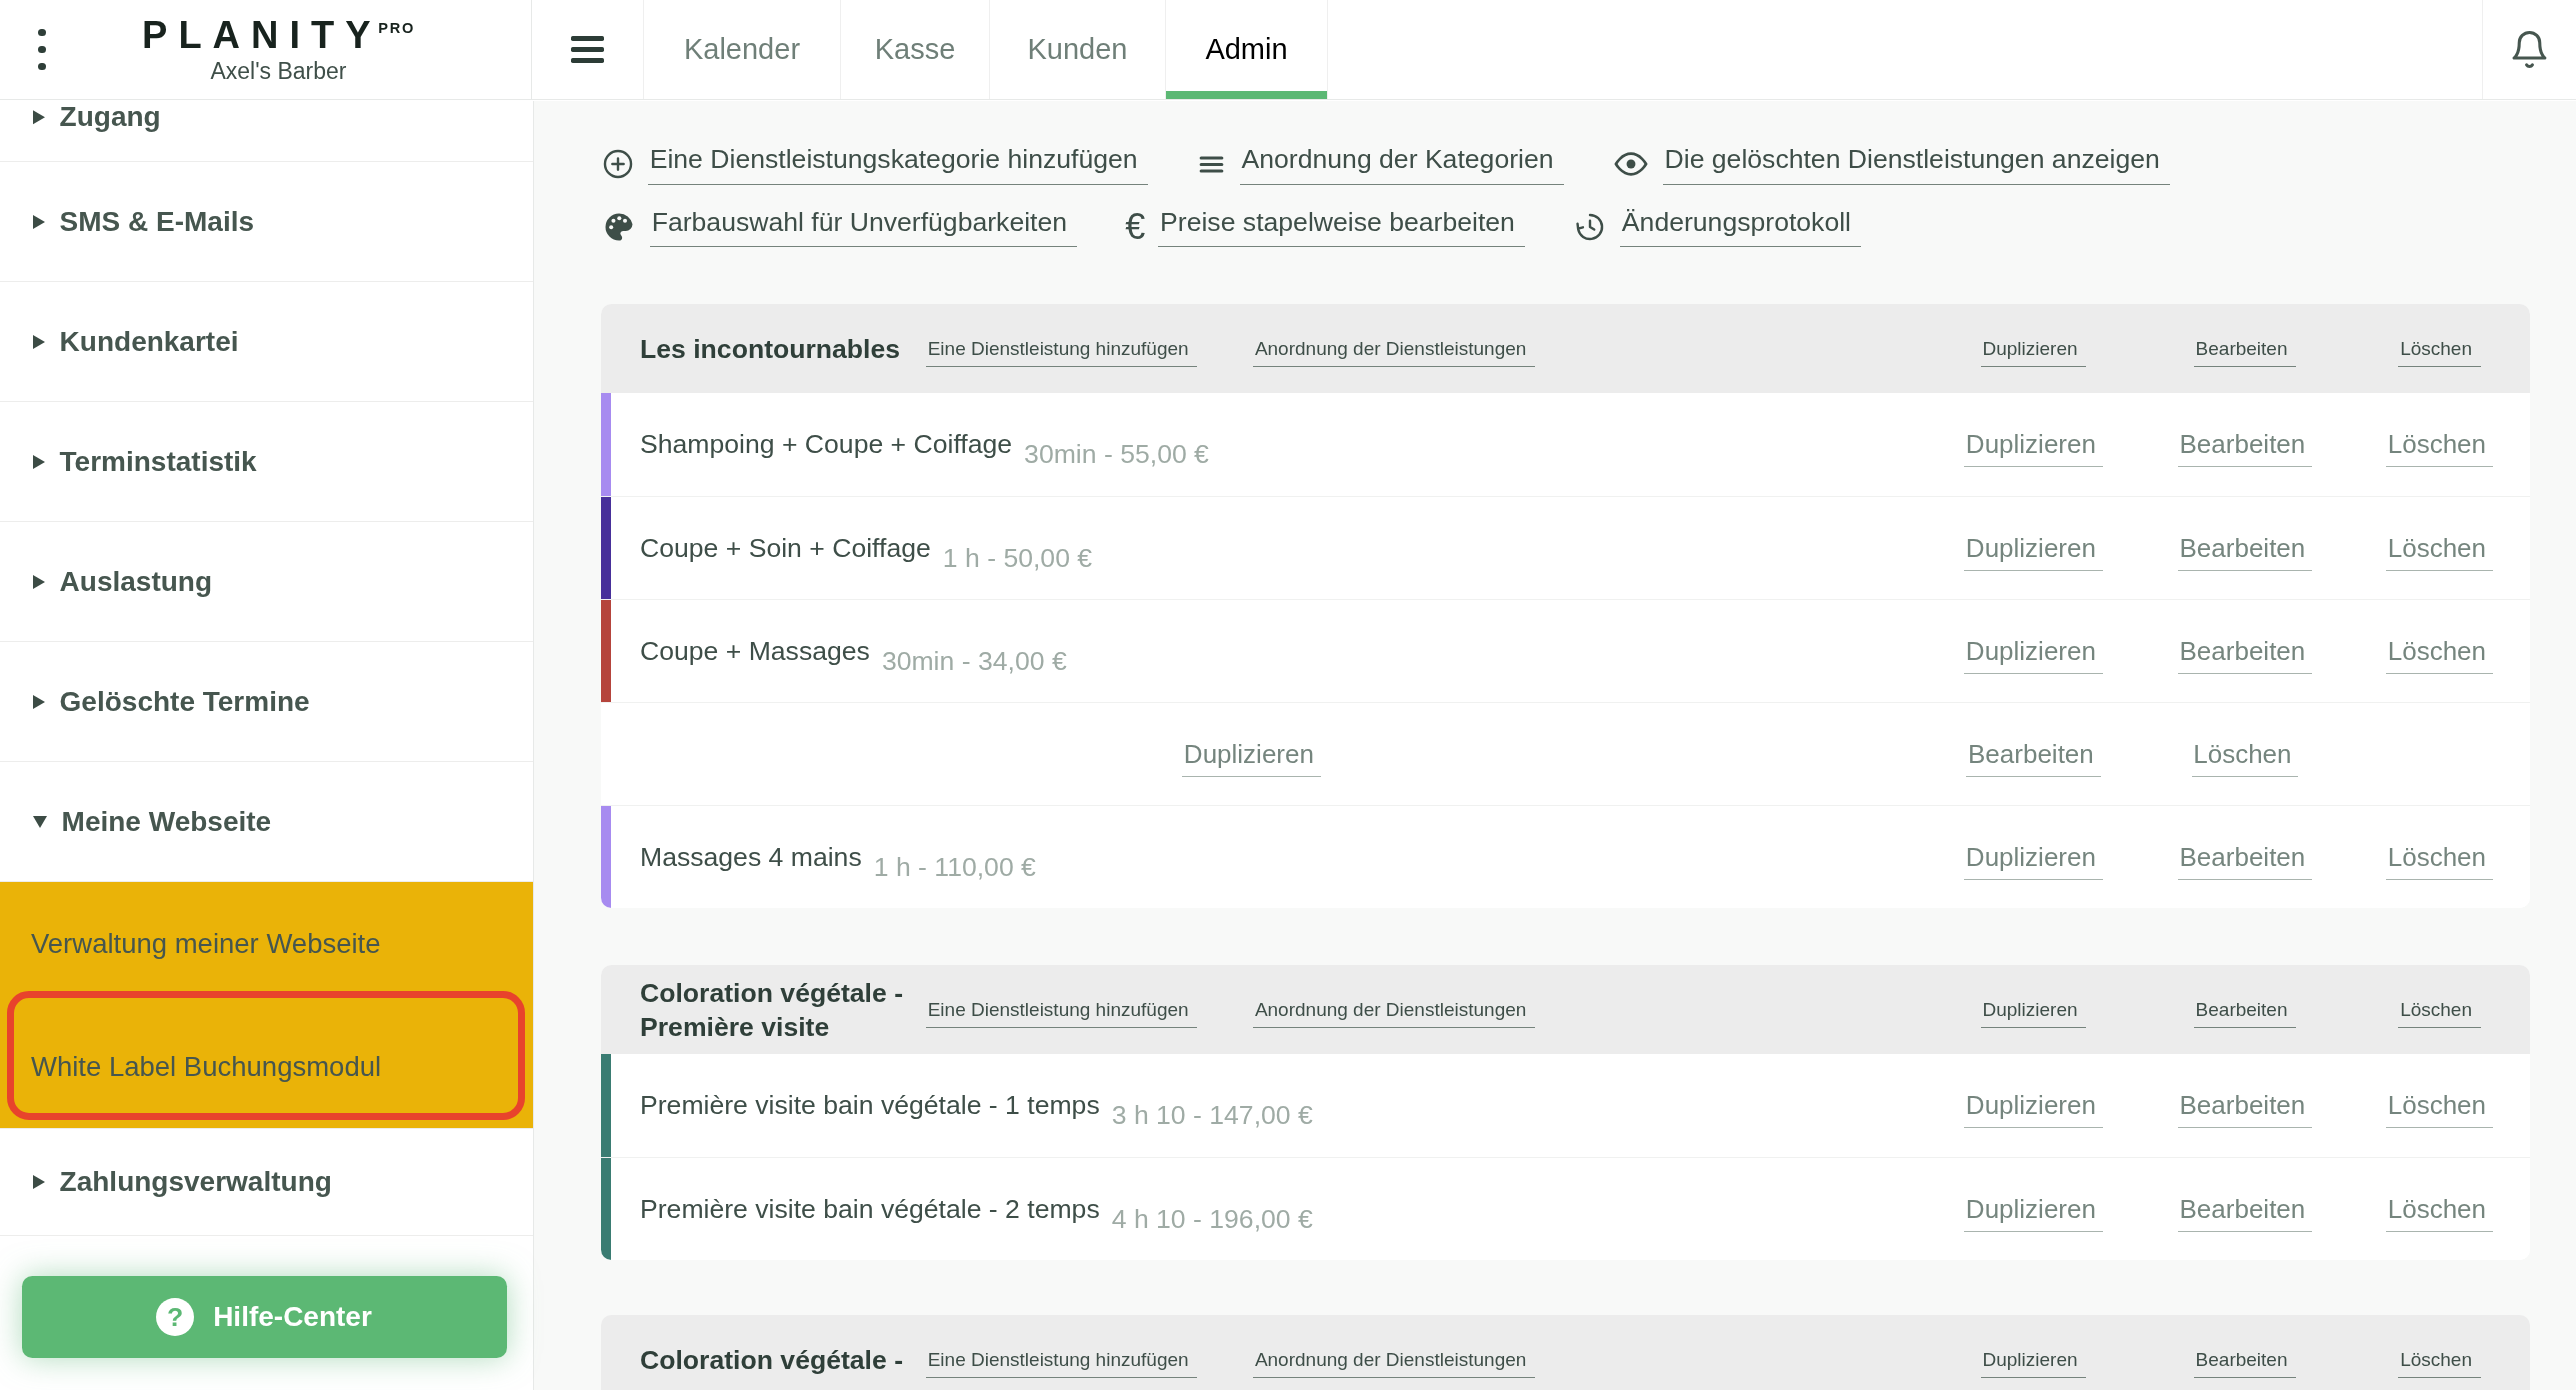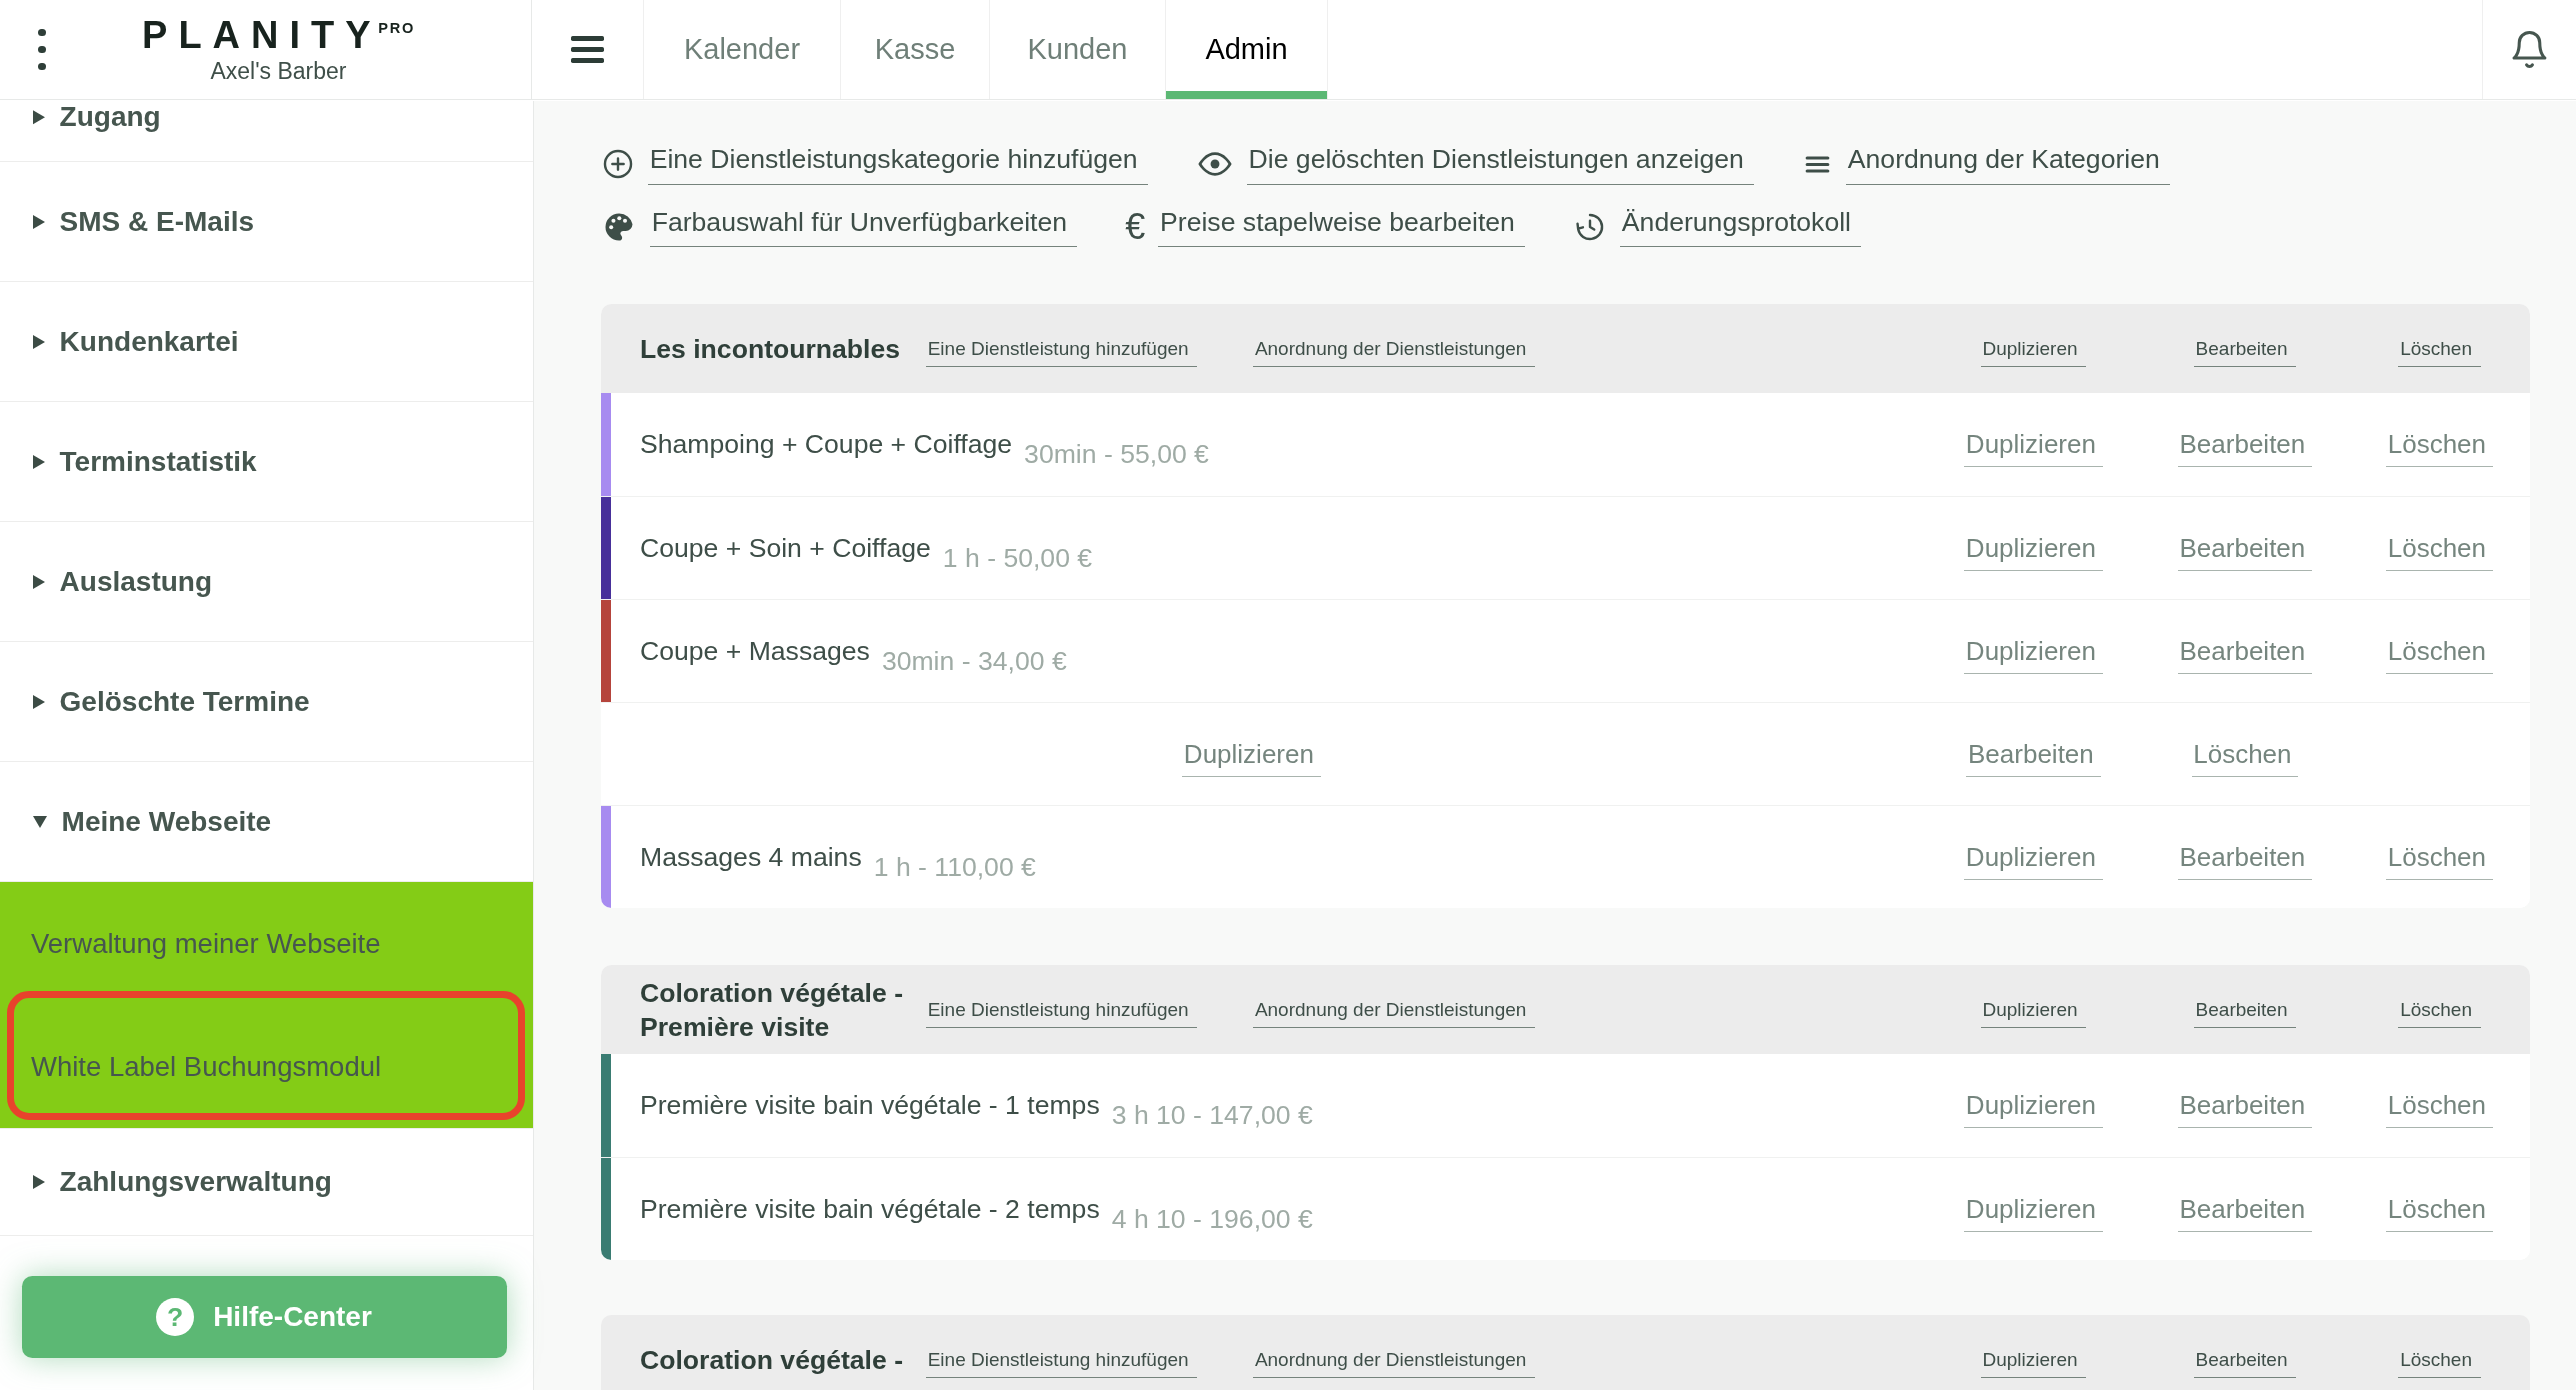--- a/index.html
+++ b/index.html
@@ -35,21 +35,21 @@
 
   
   .sidebar { position:absolute; top:101px; left:0; bottom:0; width:534px; background:#fff;
              border-right:1.7px solid #e7e9e8; z-index:4; }
   .side-item { height:120px; border-bottom:1.7px solid #ededec; display:flex; align-items:center;
                padding-left:33px; gap:14.6px; font-size:28px; font-weight:600; color:#46564f; cursor:pointer; }
   .side-item.clip { height:61px; overflow:hidden; }
   .side-item.clip .lbl, .side-item.clip .tri { transform:translateY(-13.7px); }
   .tri-r { width:0; height:0; border-left:12px solid #3c4c45; border-top:7.7px solid transparent; border-bottom:7.7px solid transparent; flex:0 0 auto; }
   .tri-d { width:0; height:0; border-top:12px solid #3c4c45; border-left:7.7px solid transparent; border-right:7.7px solid transparent; flex:0 0 auto; }
-  .side-sub { background:#84cc16; border-bottom:1.7px solid #ededec; }
+  .side-sub { background:#eab308; border-bottom:1.7px solid #ededec; }
   .side-subitem { height:123px; display:flex; align-items:center; padding-left:31px;
                   font-size:27.5px; font-weight:400; color:#46564f; cursor:pointer; }
   .side-item.pay { height:107px; }
   .annotation { position:absolute; left:6.9px; top:890px; width:518px; height:129px;
                 border:7.7px solid #e8432c; border-radius:22px; pointer-events:none; z-index:6; }
   .help-btn { position:absolute; left:21.5px; top:1175px; width:485px; height:82px; border-radius:10.3px;
               background:#5cb874; box-shadow:0 0 31px rgba(112,190,134,.55); border:none; cursor:pointer;
               display:flex; align-items:center; justify-content:center; gap:19px; }
   .help-q { width:38px; height:38px; border-radius:50%; background:#fff; color:#5cb874;
             font-size:26.6px; font-weight:700; display:flex; align-items:center; justify-content:center; }
@@ -181,34 +181,34 @@
         <span class="ic">
           <svg class="ico" width="34" height="34" viewBox="0 0 24 24" fill="none" stroke="currentColor" stroke-width="1.7" stroke-linecap="round">
             <circle cx="12" cy="12" r="9.2"></circle>
               <path d="M12 8v8M8 12h8"></path>
           </svg>
         </span>
         <span class="txt">Eine Dienstleistungskategorie hinzufügen</span>
       </a>
       <a class="act">
         <span class="ic">
+          <svg class="ico" width="31" height="31" viewBox="0 0 24 24" fill="none" stroke="currentColor" stroke-width="2.4" stroke-linecap="round">
+            <path d="M4 7h16M4 12h16M4 17h16"></path>
+          </svg>
+        </span>
+        <span class="txt">Anordnung der Kategorien</span>
+      </a>
+      <a class="act">
+        <span class="ic">
           <svg class="ico" width="38" height="38" viewBox="0 0 24 24" fill="none" stroke="currentColor" stroke-width="1.7">
             <path d="M2.5 12S6 5.5 12 5.5 21.5 12 21.5 12 18 18.5 12 18.5 2.5 12 2.5 12z"></path>
             <circle cx="12" cy="12" r="2.8" fill="currentColor" stroke="none"></circle>
           </svg>
         </span>
         <span class="txt">Die gelöschten Dienstleistungen anzeigen</span>
-      </a>
-      <a class="act">
-        <span class="ic">
-          <svg class="ico" width="31" height="31" viewBox="0 0 24 24" fill="none" stroke="currentColor" stroke-width="2.4" stroke-linecap="round">
-            <path d="M4 7h16M4 12h16M4 17h16"></path>
-          </svg>
-        </span>
-        <span class="txt">Anordnung der Kategorien</span>
       </a>
     </div>
 
     <div class="acts r2">
       <a class="act">
         <span class="ic">
           <svg class="ico" width="36" height="36" viewBox="0 0 24 24" fill="currentColor" stroke="none">
             <path d="M12 3a9 9 0 1 0 0 18c1.4 0 2.1-.8 2.1-1.9 0-.6-.3-1-.6-1.4-.3-.4-.6-.8-.6-1.3 0-1 .8-1.8 1.9-1.8h1.7A4.6 4.6 0 0 0 21 10.2 9 9 0 0 0 12 3z"></path>
             <circle cx="6.8" cy="12.2" r="1.35" fill="#f8f9f8"></circle>
             <circle cx="8.3" cy="7.8" r="1.35" fill="#f8f9f8"></circle>

